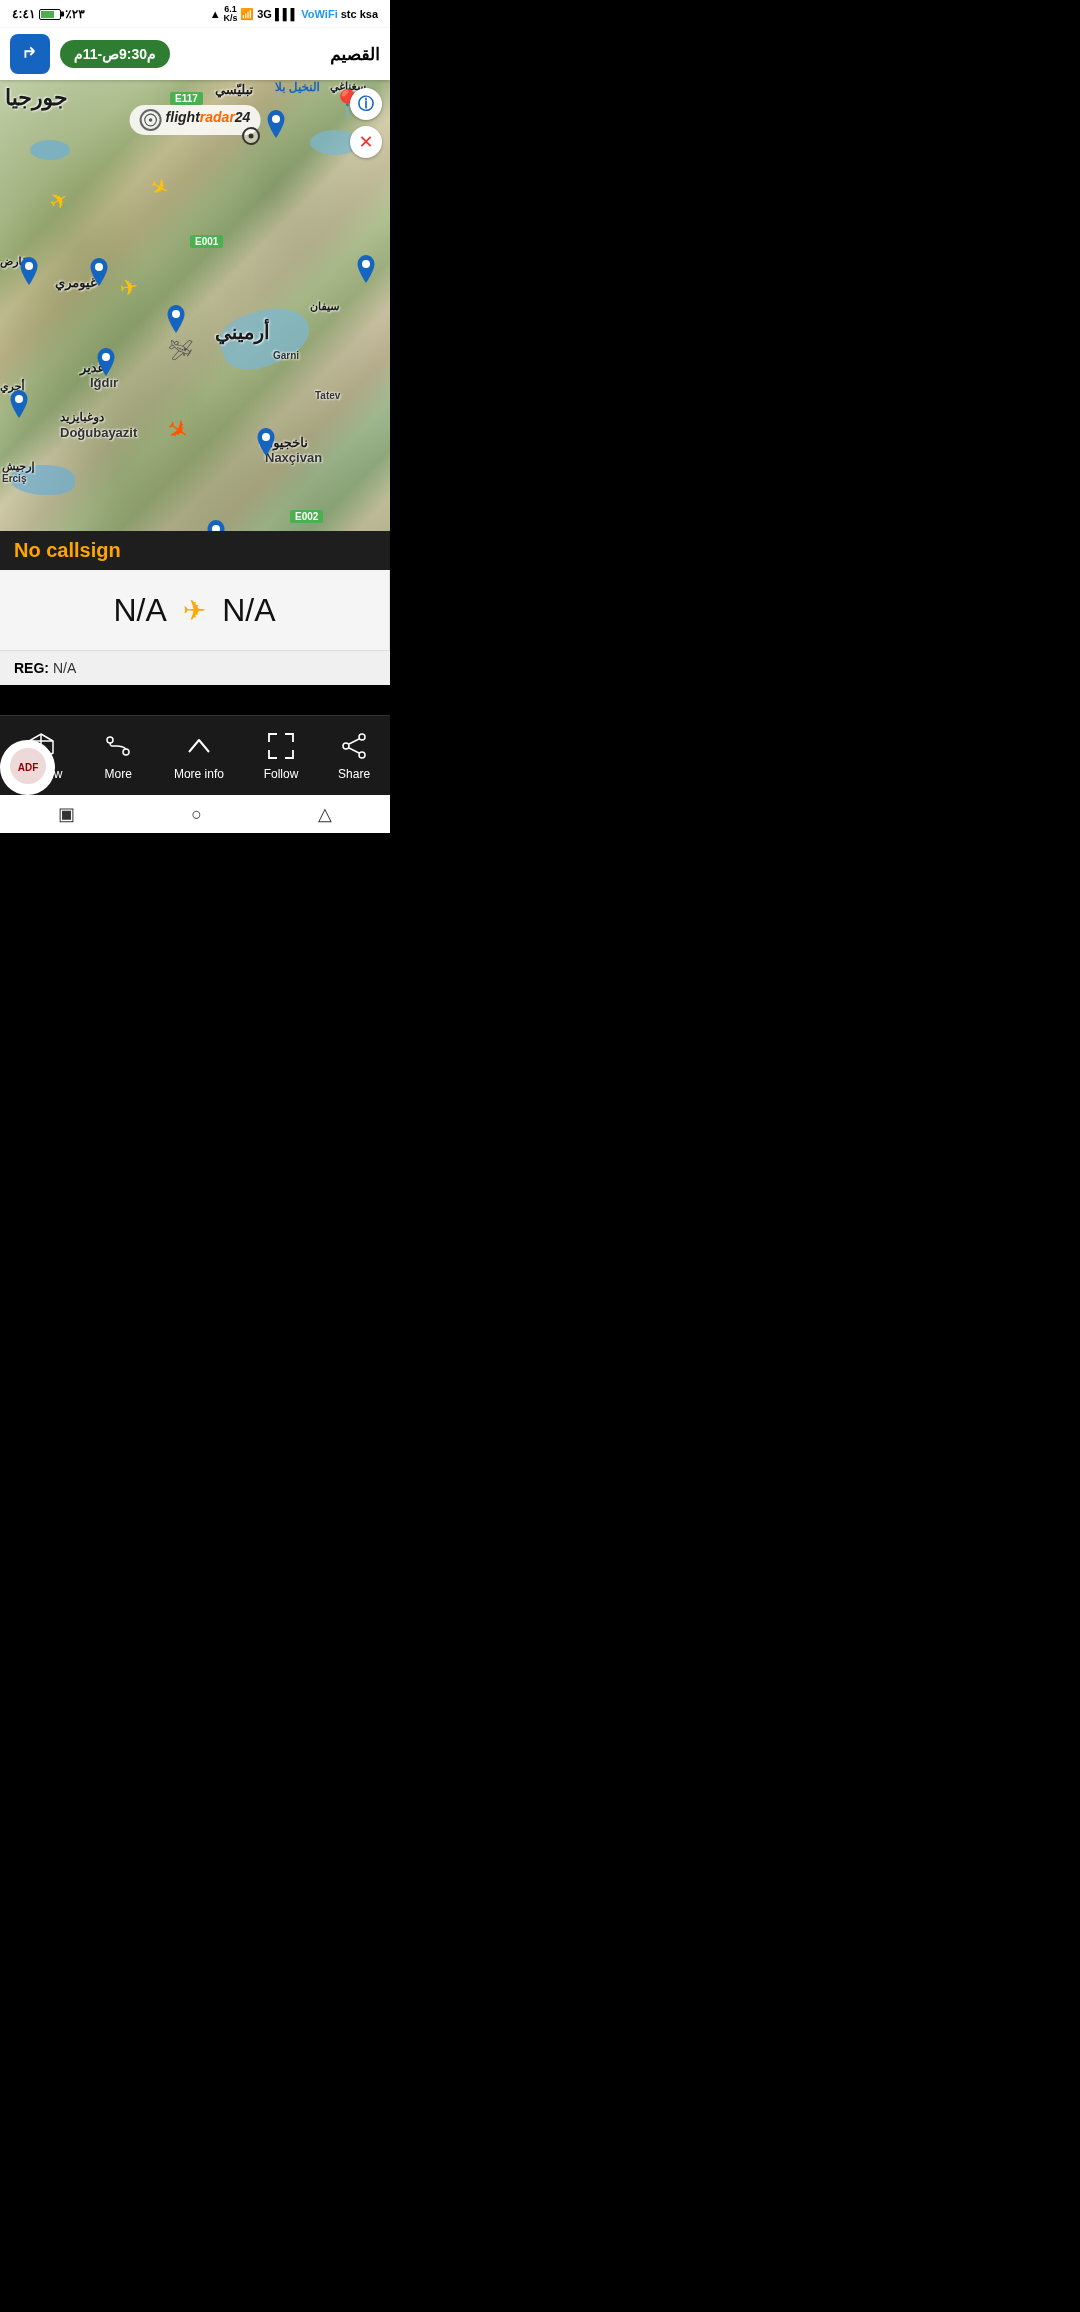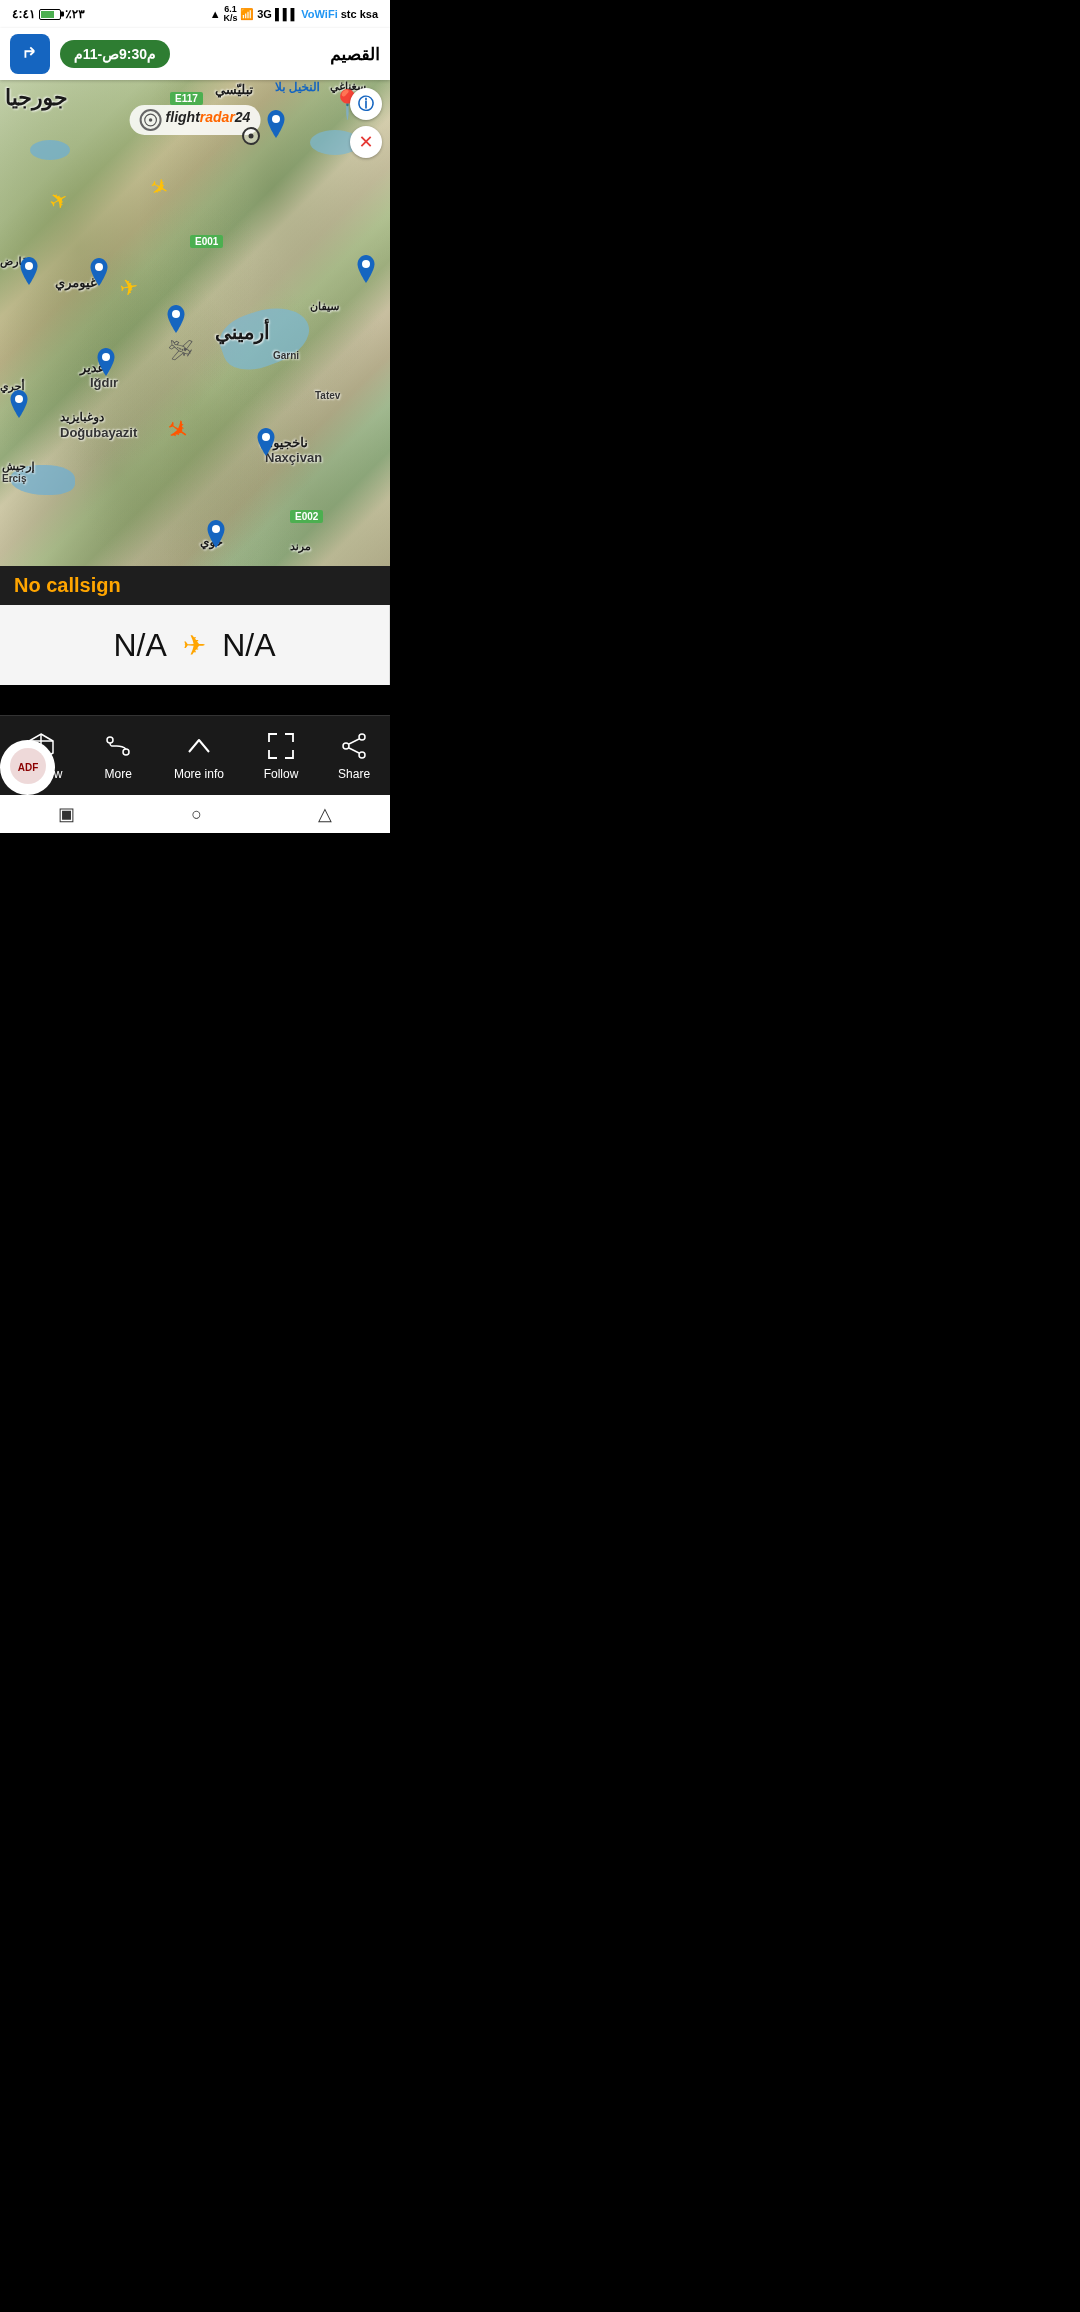--- a/index.html
+++ b/index.html
@@ -575,20 +575,26 @@
   </div>
 
   <div class="flight-data">
     <div class="flight-data-left">
       <span class="flight-val">N/A</span>
       <span class="flight-icon">✈</span>
       <span class="flight-val">N/A</span>
     </div>
   </div>
 
+  <div class="reg-bar">
+    <span class="reg-text">
+      <strong>REG:</strong>
+      <span>N/A</span>
+    </span>
+  </div>
 </div>
 
 <div class="bottom-toolbar">
 
   <div class="toolbar-item">
     <div class="toolbar-icon">
       <svg viewBox="0 0 28 28">
         <polygon points="14,2 26,9 26,21 14,28 2,21 2,9" stroke="#fff" stroke-width="1.5" fill="none"></polygon>
         <line x1="14" y1="2" x2="14" y2="28" stroke="#fff" stroke-width="1.5"></line>
         <line x1="2" y1="9" x2="26" y2="9" stroke="#fff" stroke-width="1.5"></line>

